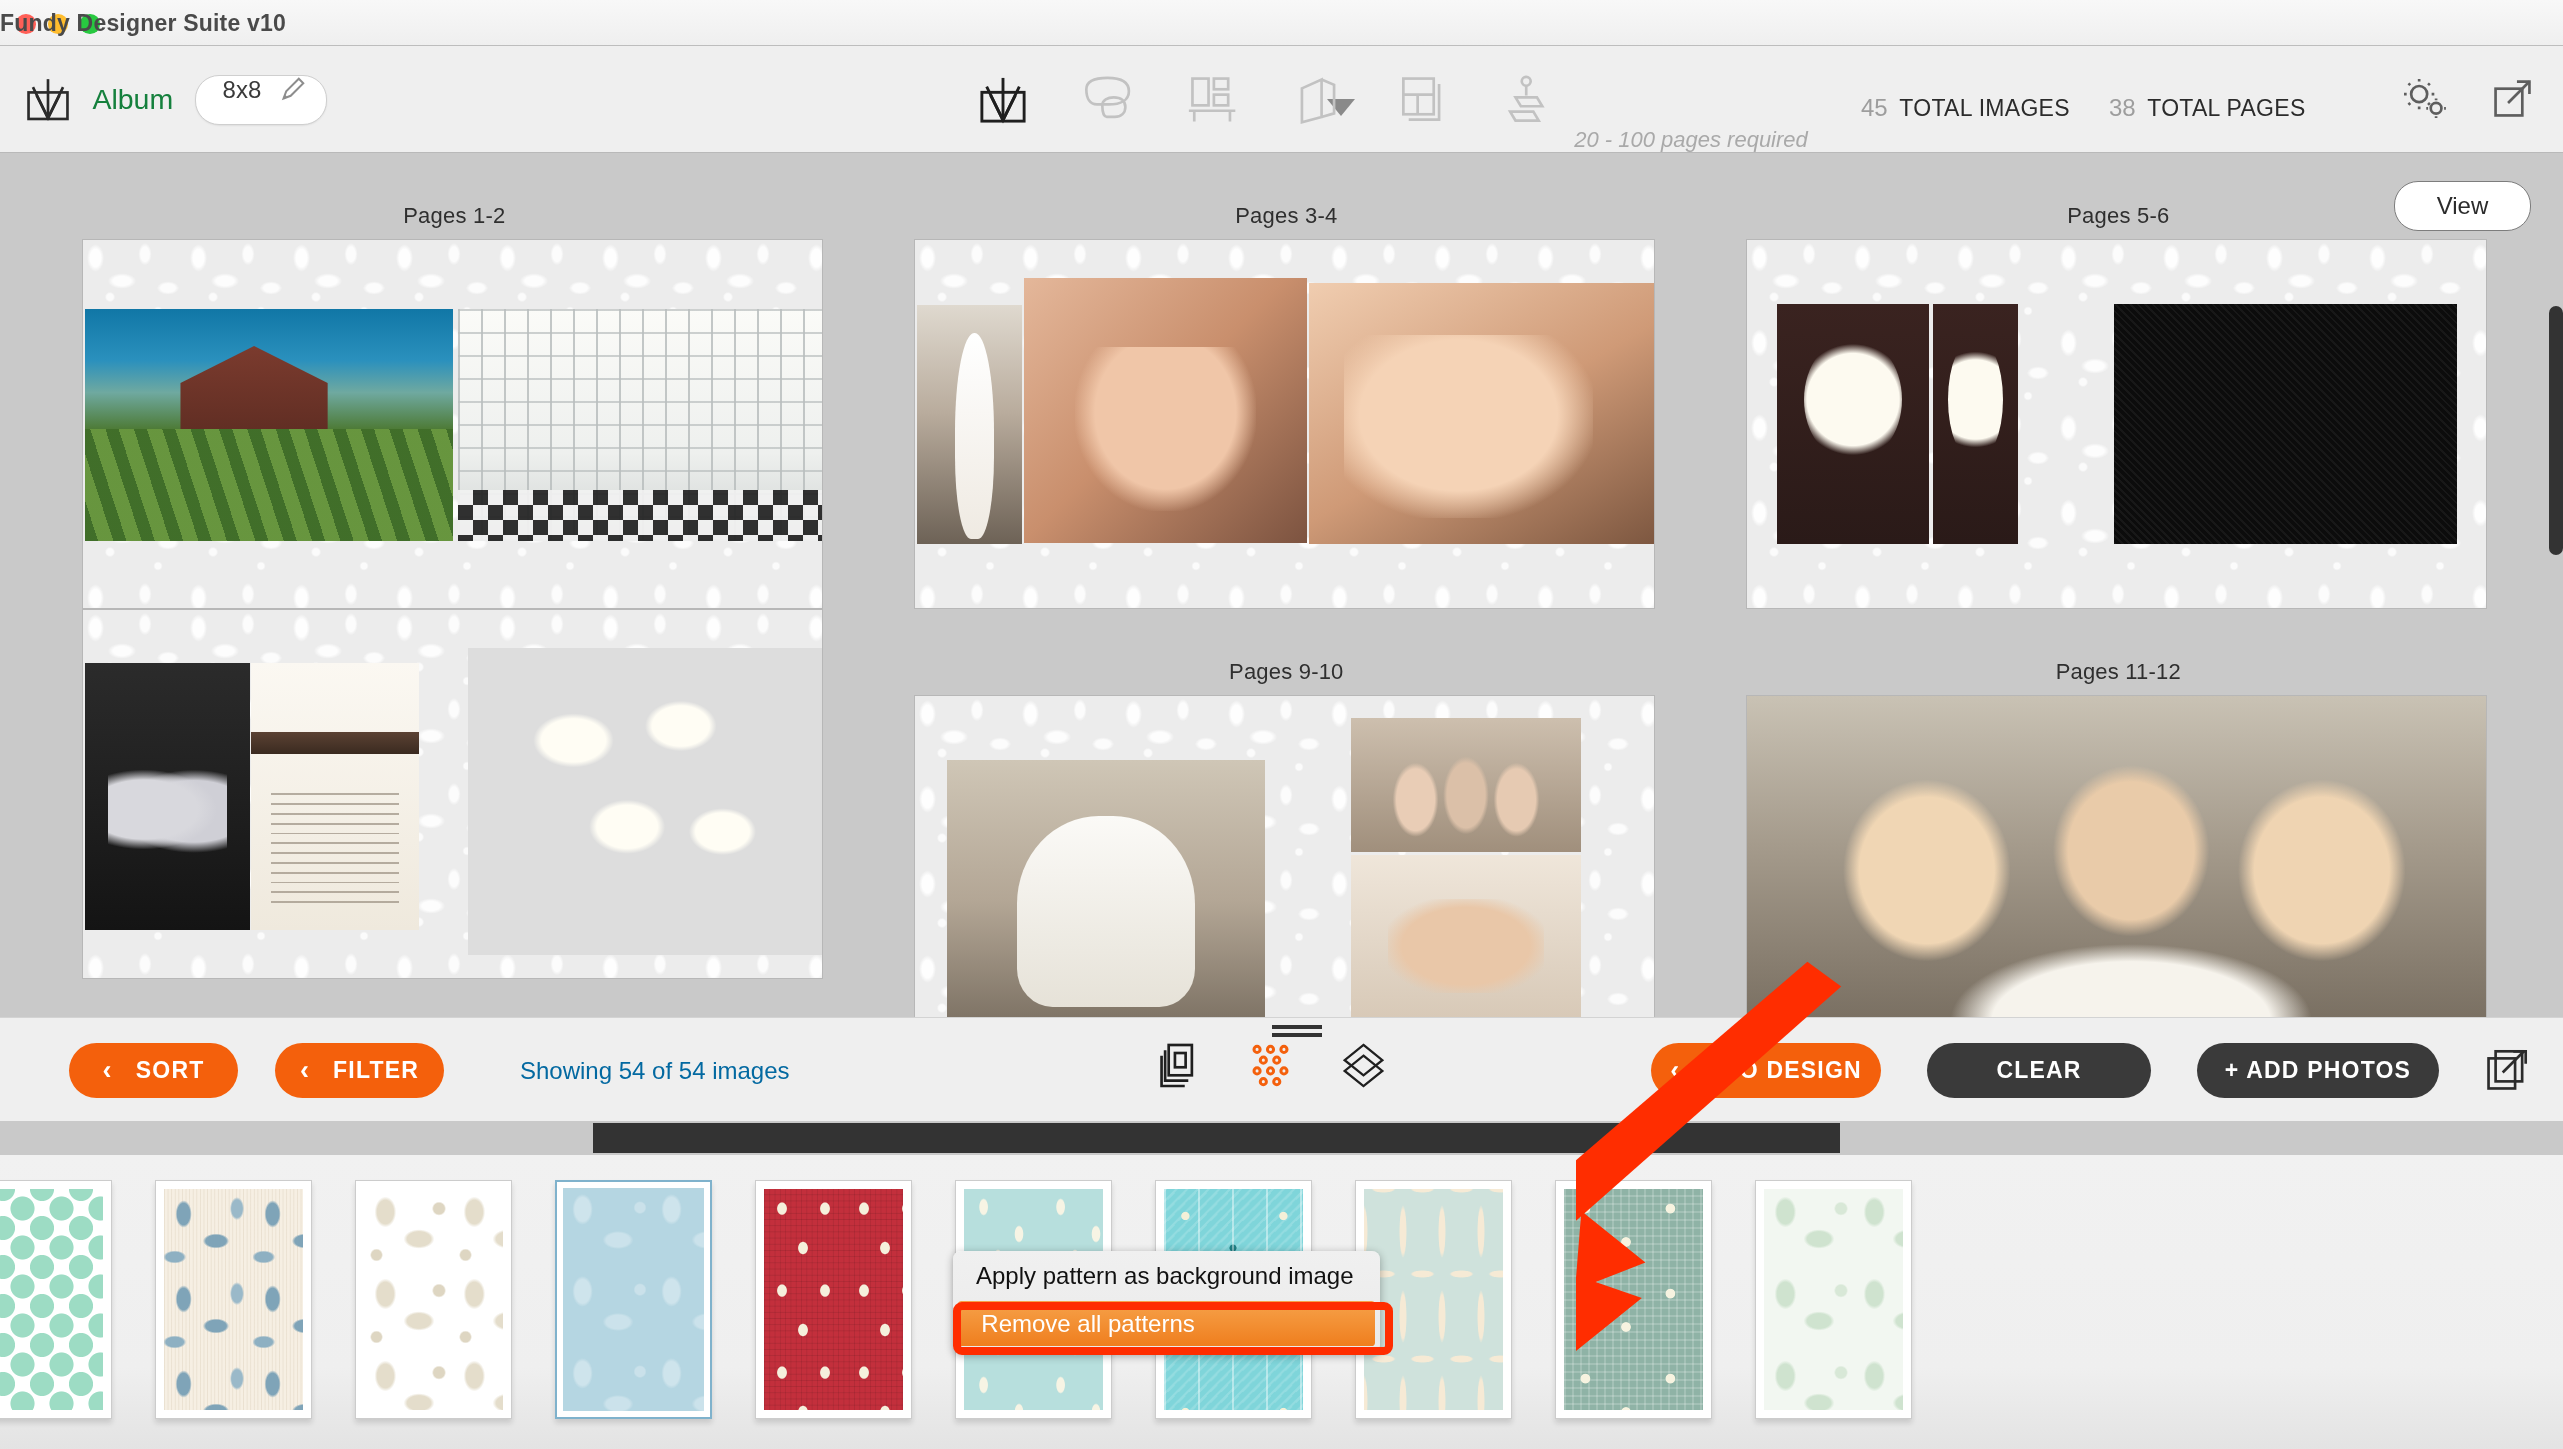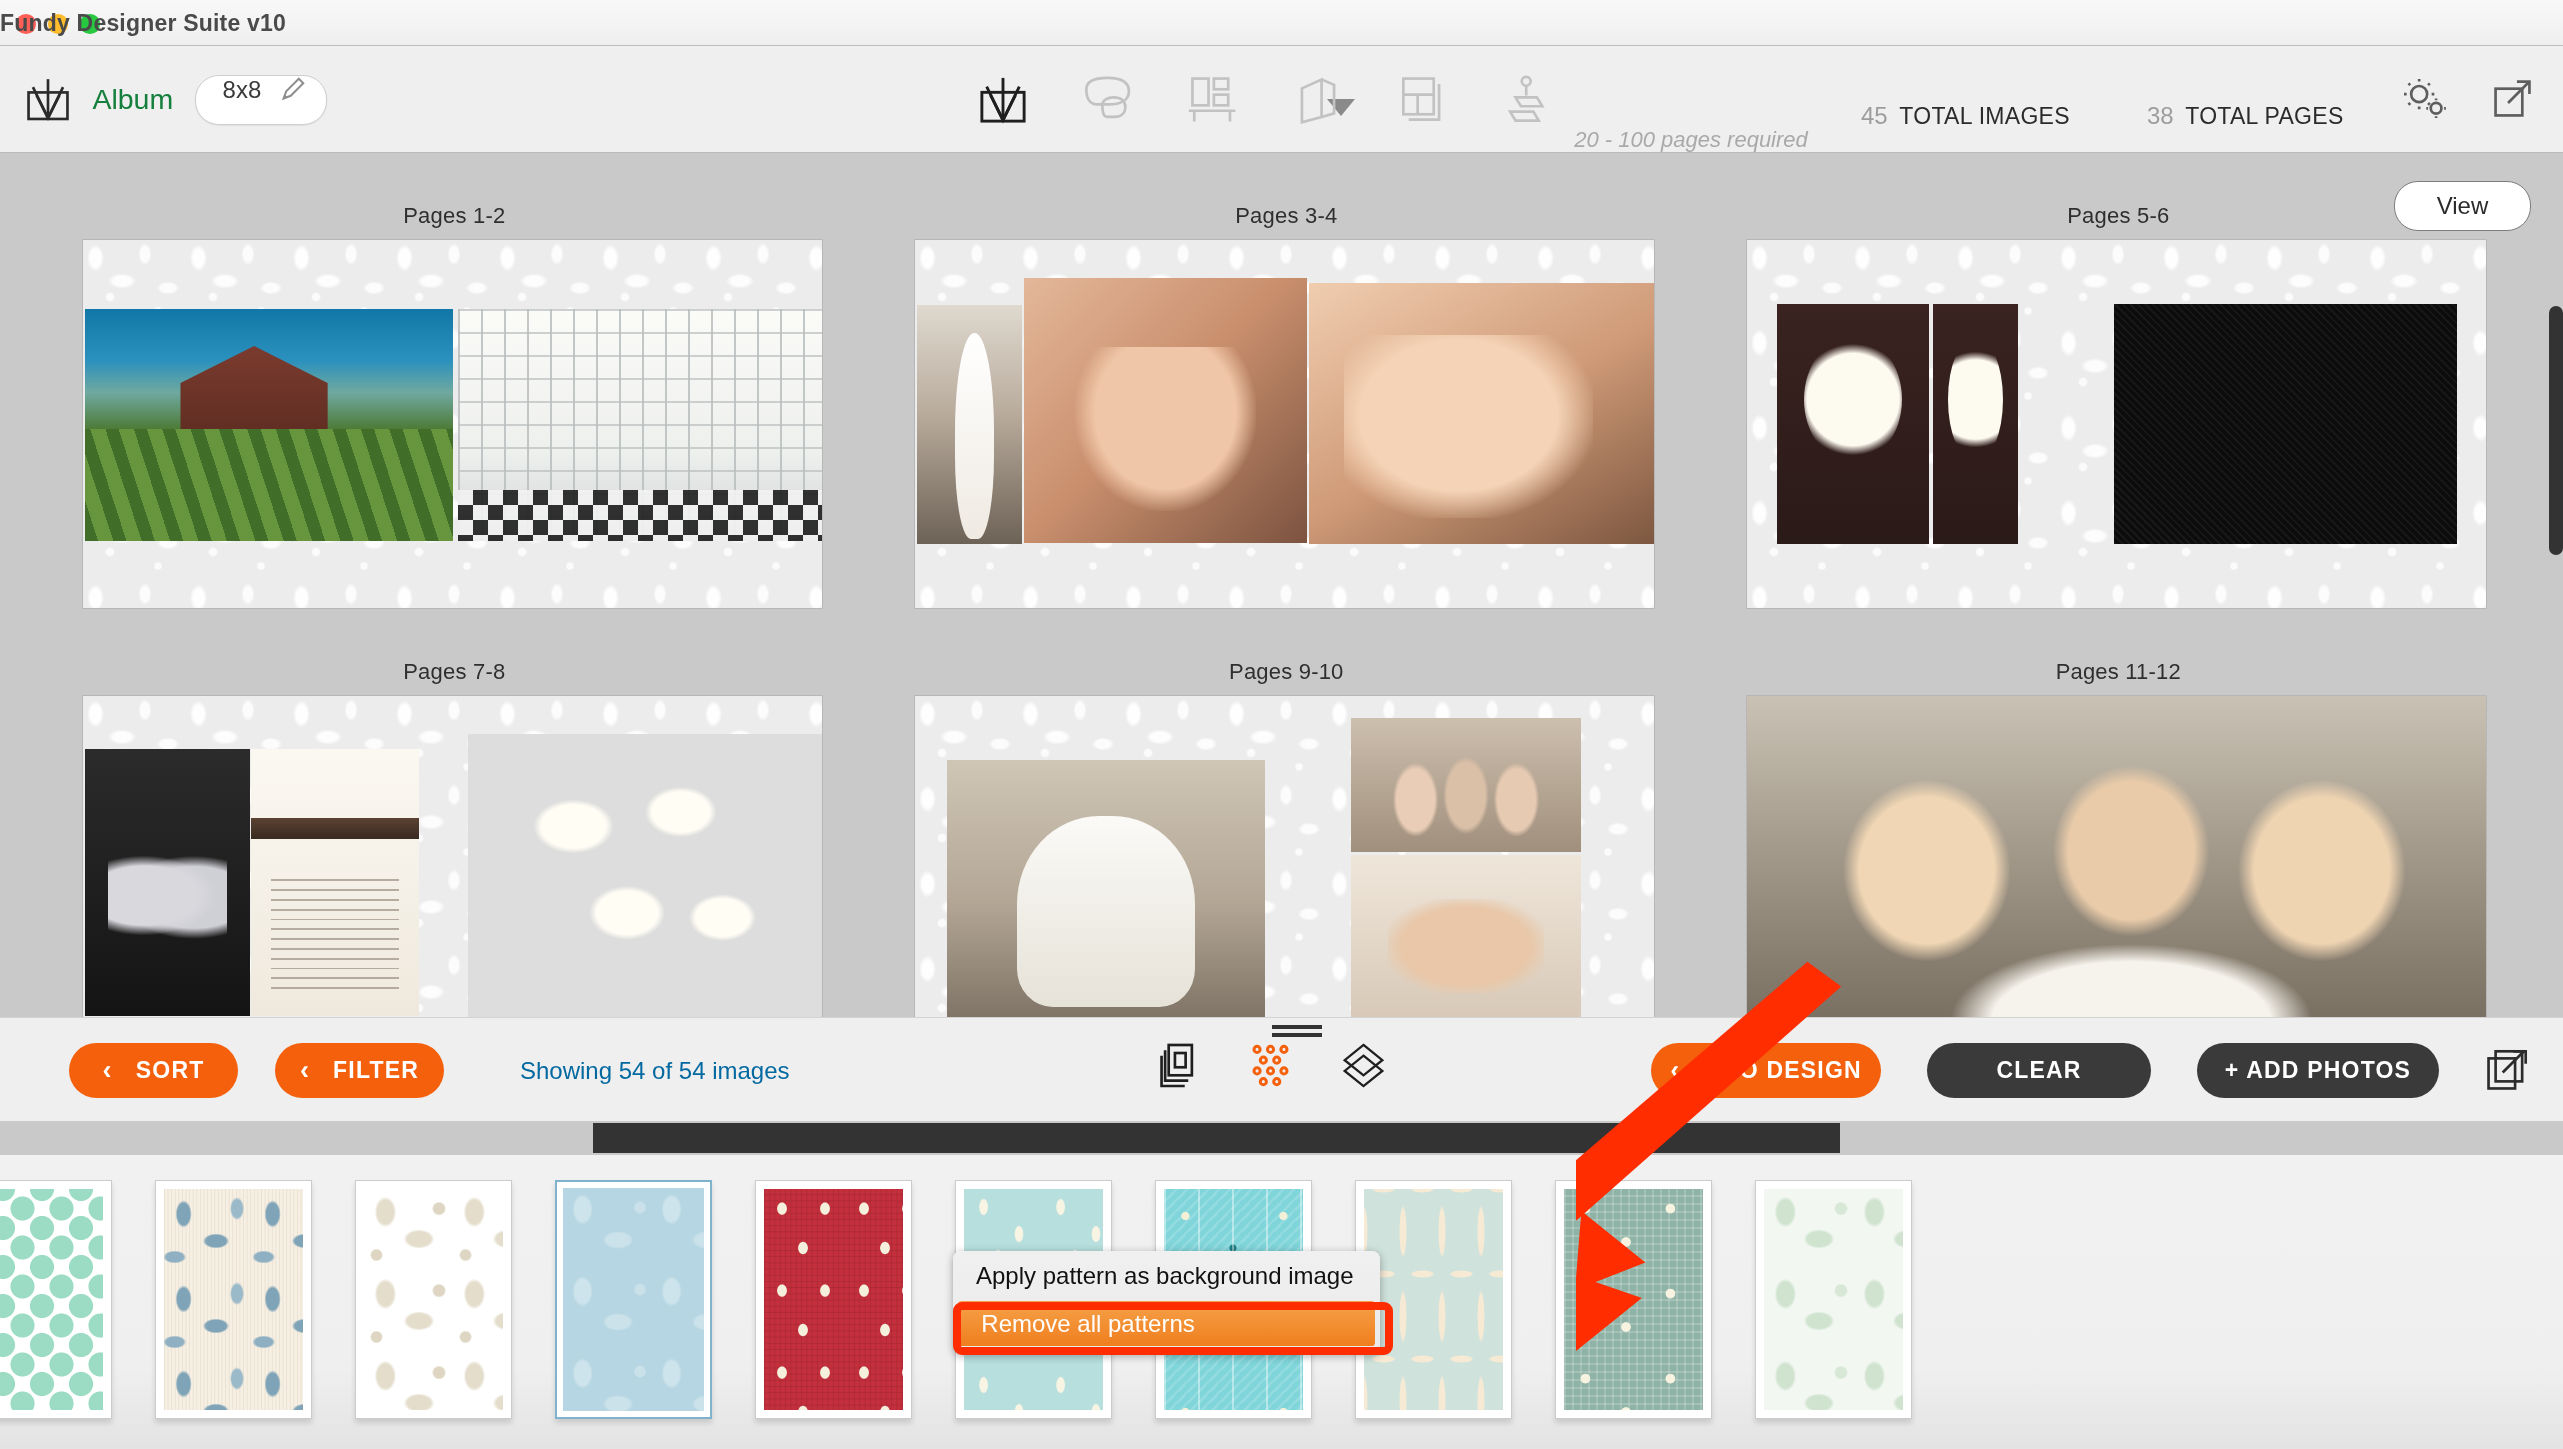--- a/index.html
+++ b/index.html
@@ -63,21 +63,21 @@
     position:absolute;left:1327px;top:53px;width:0;height:0;
     border-left:14.2px solid transparent;border-right:14.2px solid transparent;
     border-top:17px solid #8a8a8a;
   }
   .stamp-note{
     font-size:22px;color:#a9a9a9;font-style:italic;margin-left:14.2px;white-space:nowrap;
   }
   .stat{display:flex;align-items:baseline;gap:11.6px;white-space:nowrap;}
   .stat .num{font-size:24px;color:#9d9d9d;}
   .stat .lbl{font-size:23px;color:#2b2b2b;letter-spacing:0.3px;}
-  .tb-stats{position:absolute;left:1861px;top:16px;height:107px;display:flex;align-items:center;gap:77px;}
+  .tb-stats{position:absolute;left:1861px;top:8px;height:107px;display:flex;align-items:center;gap:39px;}
   .tb-right{position:absolute;right:30px;top:0;height:107px;display:flex;align-items:center;gap:45px;}
 
   
   .canvas{
     position:absolute;left:0;top:153px;width:2563px;height:864px;
     background:#c9c9c9;overflow:hidden;
   }
   .view-btn{
     position:absolute;right:32px;top:28px;
     width:135px;height:48px;border-radius:24px;
@@ -553,21 +553,20 @@
         <div class="cap">Pages 5-6</div>
         <div class="sheet">
           <div class="paper"></div>
           <div class="ph p-bouquetdark" style="left:30px;top:64px;width:152px;height:240px;"></div>
           <div class="ph p-bouquetdark" style="left:186px;top:64px;width:85px;height:240px;"></div>
           <div class="ph p-black" style="left:367px;top:64px;width:343px;height:240px;"></div>
         </div>
       </div>
 
       <div class="spread">
-        <div class="cap">Pages 7-8</div>
         <div class="sheet">
           <div class="paper"></div>
           <div class="ph p-shoes" style="left:1.8px;top:53px;width:165px;height:267px;"></div>
           <div class="ph p-invite" style="left:168px;top:53px;width:168px;height:267px;"></div>
           <div class="ph p-wheat" style="left:385px;top:38px;width:354px;height:307px;"></div>
         </div>
       </div>
 
       <div class="spread">
         <div class="cap">Pages 9-10</div>

